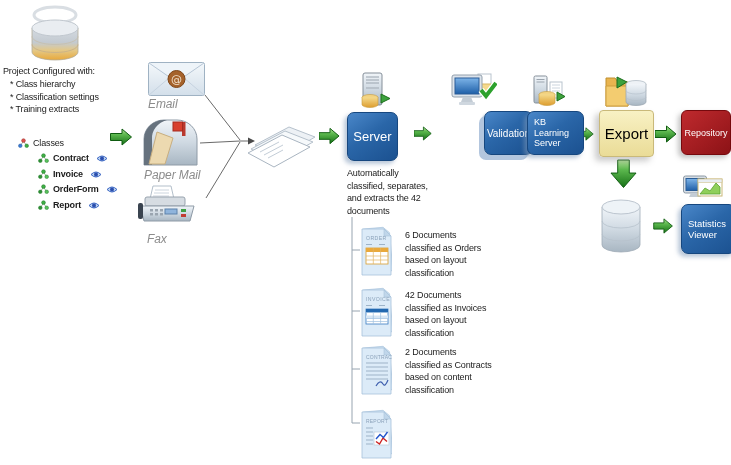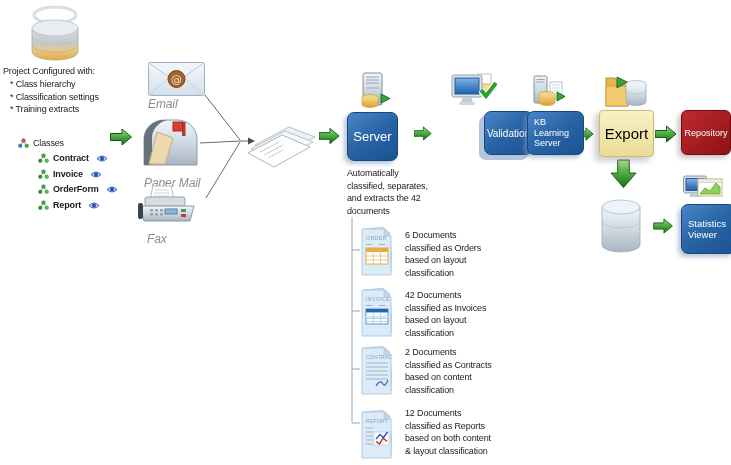--- a/index.html
+++ b/index.html
@@ -196,21 +196,21 @@
   </svg>
   <div class="abs srclabel z1" style="left:148px;top:97px">Email</div>
 
   <svg class="abs z1" style="left:142px;top:117px" width="56" height="49" viewBox="0 0 56 49">
     <path d="M2,48 v-26 a20,19 0 0 1 20,-19 h13 a20,19 0 0 1 20,19 v26 z" fill="url(#gSilver)" stroke="#8e9aa6"></path>
     <path d="M2,48 v-26 a20,19 0 0 1 20,-19 h3 a22,19 0 0 0 -15,19 v26 z" fill="#66727e"></path>
     <polygon points="7,47 15,15 31,21 23,47" fill="#ecd9b0" stroke="#c8ae7f"></polygon>
     <rect x="40" y="5" width="3.5" height="14" fill="#b9392e"></rect>
     <rect x="31" y="5" width="9.5" height="9" fill="#d8402f" stroke="#a52a20"></rect>
   </svg>
-  <div class="abs srclabel z1" style="left:144px;top:176px">Paper Mail</div>
+  <div class="abs srclabel z1" style="left:144px;top:168px">Paper Mail</div>
 
   <svg class="abs z1" style="left:137px;top:185px" width="60" height="37" viewBox="0 0 60 37">
     <polygon points="16,1 34,1 37,14 13,14" fill="#ffffff" stroke="#b3bfca"></polygon>
     <path d="M18,5 h14 M17,8 h15 M16,11 h16" stroke="#ccd5de"></path>
     <rect x="8" y="12" width="40" height="9" rx="2" fill="#d6dce2" stroke="#98a3ae"></rect>
     <polygon points="3,21 57,21 53,36 7,36" fill="url(#gSilver)" stroke="#8e9aa6"></polygon>
     <rect x="28" y="24" width="12" height="5" fill="#8fb4dc" stroke="#5d82ab"></rect>
     <rect x="13" y="24" width="3" height="2.5" fill="#9aa5b0"></rect>
       <rect x="18" y="24" width="3" height="2.5" fill="#9aa5b0"></rect>
       <rect x="23" y="24" width="3" height="2.5" fill="#9aa5b0"></rect>
@@ -392,20 +392,14 @@
   <svg class="abs z1" style="left:361px;top:408px" width="31" height="51" viewBox="0 0 31 51">
     <path d="M4,3 h20 l6,6 v38 h-26 z" transform="rotate(-5 15 25)" fill="#cfe2f2" stroke="#aac4dd" stroke-width="0.7"></path>
     <path d="M1,4 h22 l7,7 v39 h-29 z" fill="#dcebf8" stroke="#a7c2da" stroke-width="0.8"></path>
     <polygon points="23,4 23,11 30,11" fill="#c0d6ea" stroke="#a7c2da" stroke-width="0.6"></polygon>
     <text x="5" y="15" font-size="5" fill="#8ba2ba" letter-spacing="0.2">REPORT</text>
     <path d="M5,20 h7 M5,24 h7 M5,28 h7 M5,32 h7 M5,36 h7" stroke="#9db3c8" stroke-width="1"></path>
     <rect x="13" y="24" width="15" height="13" fill="#ffffff" stroke="#b9c9d9" stroke-width="0.7"></rect>
     <path d="M15,33.5 l3.5,2.5 l3.5,-6 l4,3.5" stroke="#cc2222" stroke-width="1.4" fill="none"></path>
     <path d="M15,31 l4,-4.5 l3.5,3 l4,-5.5" stroke="#2255cc" stroke-width="1.4" fill="none"></path>
   </svg>
-  <div class="abs txt z1" style="left:405px;top:407px">
-    <div>12 Documents</div>
-    <div>classified as Reports</div>
-    <div>based on both content</div>
-    <div>&amp; layout classification</div>
-  </div>
 
 </div>
 
 </body></html>

